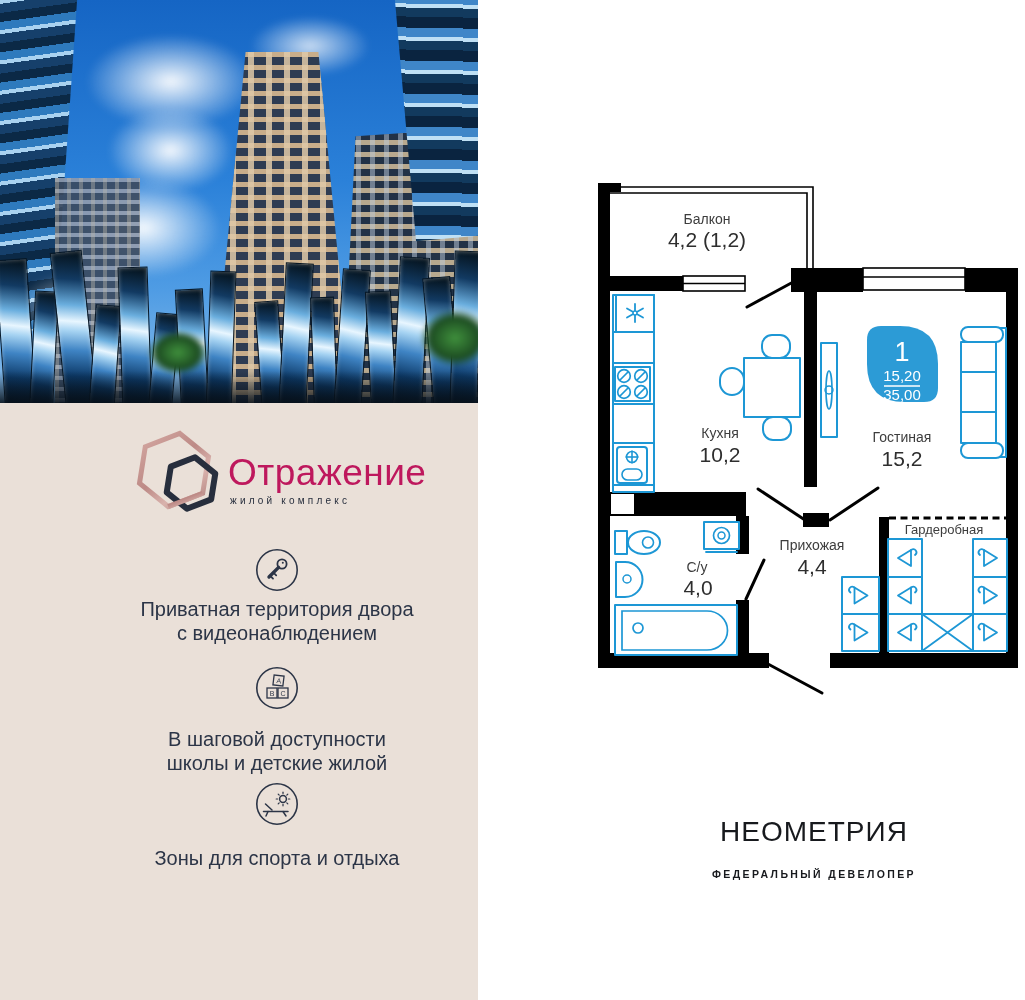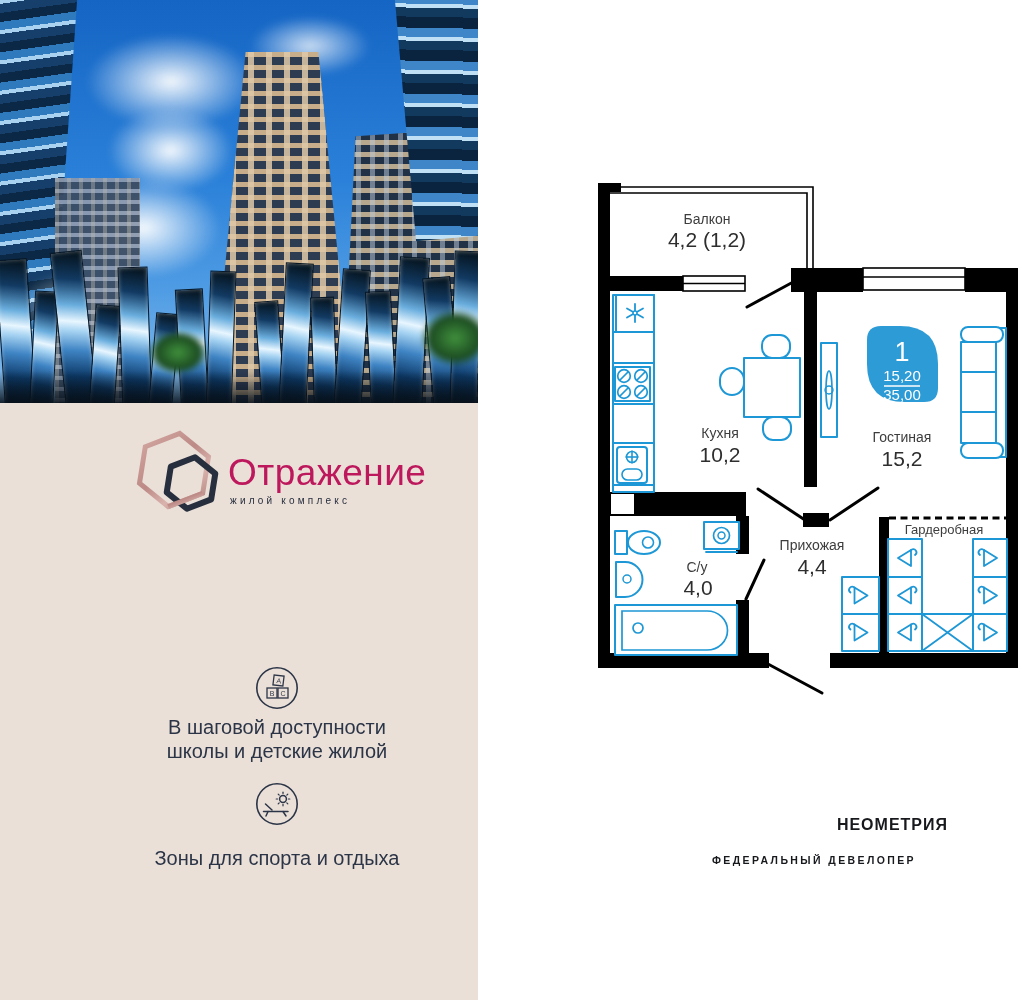--- a/index.html
+++ b/index.html
@@ -47,21 +47,21 @@
   .plan{position:absolute;left:597px;top:176px;}
   .plan text{font-family:"Liberation Sans","DejaVu Sans",sans-serif;}
   .rname{font-size:14px;fill:#3d3d3d;}
   .rarea{font-size:21px;fill:#2e2e2e;}
   .wname{font-size:13px;fill:#3d3d3d;}
   .furn{stroke:#1d97d5;stroke-width:2;fill:#ffffff;stroke-linejoin:round;stroke-linecap:round;}
   .furnln{stroke:#1d97d5;stroke-width:1.8;fill:none;stroke-linecap:round;}
 
   
   .dev{position:absolute;left:680px;top:816px;width:268px;text-align:center;color:#17191d;}
-  .dev-name{font-size:16px;font-weight:700;letter-spacing:1px;text-align:right;}
+  .dev-name{font-size:28px;font-weight:400;letter-spacing:1px;}
   .dev-tag{font-size:10.5px;font-weight:700;letter-spacing:2.4px;margin-top:20px;}
 </style>
 </head>
 <body>
 
 <div class="page">
 
   <div class="photo">
     <div class="tower t-mirrorL"></div>
     <div class="cloud" style="left:86px;top:34px;width:170px;height:95px;"></div>
@@ -109,38 +109,56 @@
       <polygon points="44,3 76,21.5 76,58.5 44,77 12,58.5 12,21.5" fill="none" stroke="url(#roseGrad)" stroke-width="5"></polygon>
     </g>
     <g transform="rotate(9 61 53)">
       <polygon points="61,27 83.5,40 83.5,66 61,79 38.5,66 38.5,40" fill="none" stroke="#272e3d" stroke-width="6" stroke-linejoin="round"></polygon>
     </g>
     <line x1="44" y1="77" x2="76" y2="58.5" transform="rotate(9 44 40)" stroke="url(#roseGrad)" stroke-width="5"></line>
   </svg>
   <div class="logo-title">Отражение</div>
   <div class="logo-sub">жилой комплекс</div>
 
+  <div class="feature" style="top:548px;">
+    <div class="ic">
+      <svg width="44" height="44" viewBox="0 0 44 44">
+        <circle cx="22" cy="22" r="20.2" fill="none" stroke="#2c3547" stroke-width="1.6"></circle>
+        <g fill="none" stroke="#2c3547" stroke-width="1.8" stroke-linecap="round">
+          <circle cx="27" cy="16" r="4.6"></circle>
+          <circle cx="27.8" cy="14.8" r="1" fill="#2c3547" stroke="none"></circle>
+          <line x1="23.6" y1="19.4" x2="14" y2="29" stroke-width="3.4"></line>
+          <line x1="15.2" y1="27.8" x2="18" y2="30.6"></line>
+          <line x1="18.4" y1="24.6" x2="21.2" y2="27.4"></line>
+        </g>
+      </svg>
+    </div>
+    <div class="ftext" style="margin-top:5px;">
+      <div>Приватная территория двора</div>
+      <div>с видеонаблюдением</div>
+    </div>
+  </div>
 
   <div class="feature" style="top:666px;">
     <div class="ic">
       <svg width="44" height="44" viewBox="0 0 44 44">
         <circle cx="22" cy="22" r="20.2" fill="none" stroke="#2c3547" stroke-width="1.6"></circle>
         <g fill="none" stroke="#2c3547" stroke-width="1.3">
           <rect x="18.5" y="9.5" width="10" height="10" transform="rotate(7 23.5 14.5)"></rect>
           <rect x="12" y="22" width="10" height="10"></rect>
           <rect x="23" y="22" width="10" height="10"></rect>
         </g>
         <g fill="#2c3547" font-family="Liberation Sans, sans-serif" font-size="7" text-anchor="middle">
           <text x="24" y="17.3" transform="rotate(7 23.5 14.5)">A</text>
           <text x="17" y="29.8">B</text>
           <text x="28" y="29.8">C</text>
         </g>
       </svg>
     </div>
-    <div class="ftext" style="margin-top:5px;">
+    <div class="ftext" style="margin-top:17px;">
       <div>В шаговой доступности</div>
       <div>школы и детские жилой</div>
     </div>
   </div>
 
   <div class="feature" style="top:782px;">
     <div class="ic">
       <svg width="44" height="44" viewBox="0 0 44 44">
         <circle cx="22" cy="22" r="20.2" fill="none" stroke="#2c3547" stroke-width="1.6"></circle>
         <g fill="none" stroke="#2c3547" stroke-width="1.5" stroke-linecap="round">

